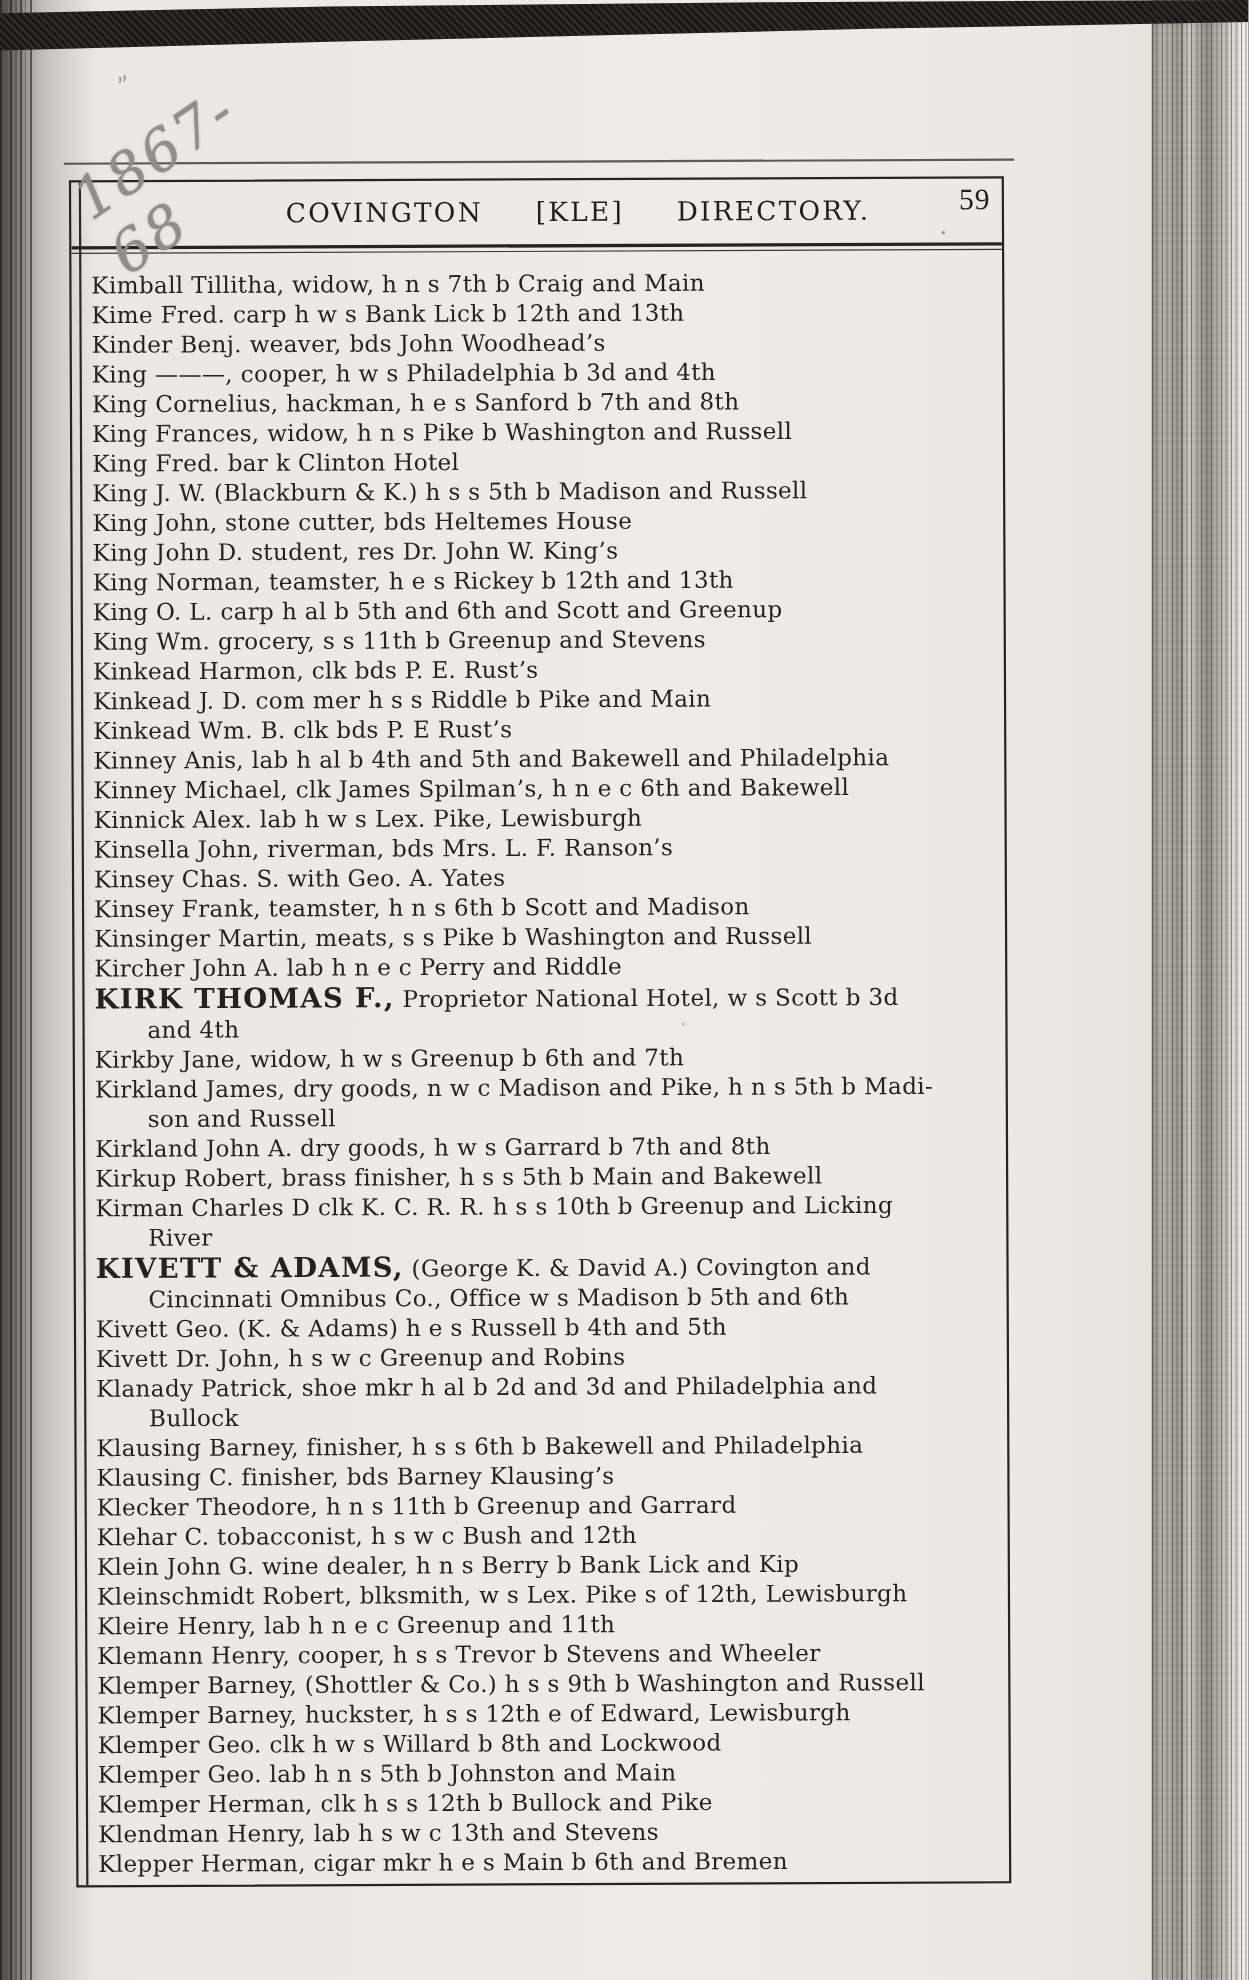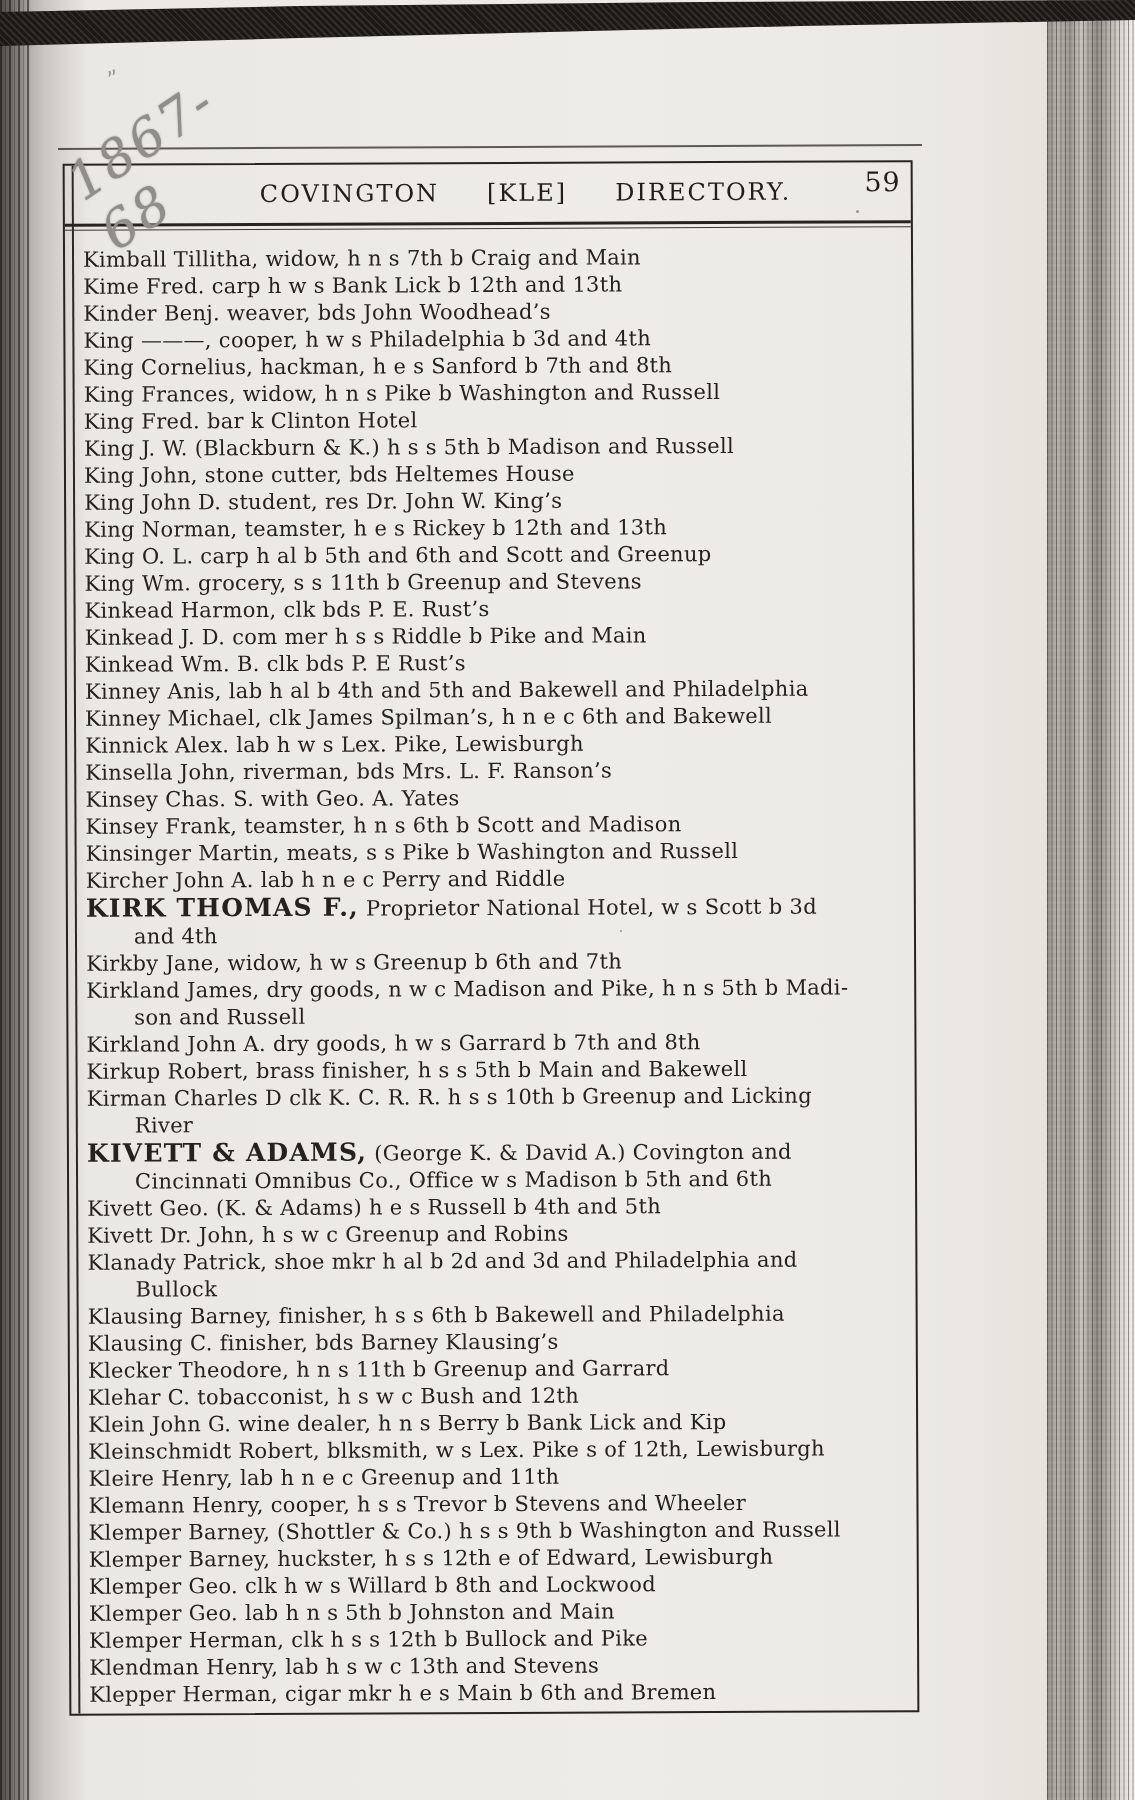--- a/index.html
+++ b/index.html
@@ -64,21 +64,21 @@
     content:"";position:absolute;left:7px;top:0;bottom:0;width:2px;background:#2b2824;
   }
   .header{
     position:relative;height:58px;
     display:flex;align-items:center;
     padding-left:195px;gap:48px;
     font-size:24px;letter-spacing:2px;color:#211e1a;
   }
   .pagenum{
     position:absolute;right:10px;top:4px;
-    font-size:27px;letter-spacing:1px;
+    font-size:27px;letter-spacing:1px;font-family:Liberation Serif, serif;
   }
   .rule-thick{height:3px;background:#262320;margin:0;}
   .rule-thin{height:1px;background:#3a3631;margin-top:3px;}
   .entries{
     padding:16px 6px 0 18px;
     font-size:21px;line-height:27px;letter-spacing:.3px;
     color:#25221e;
   }
   .entry{white-space:nowrap;}
   .entry .bold-name{font-weight:bold;font-size:25px;letter-spacing:1.2px;}

